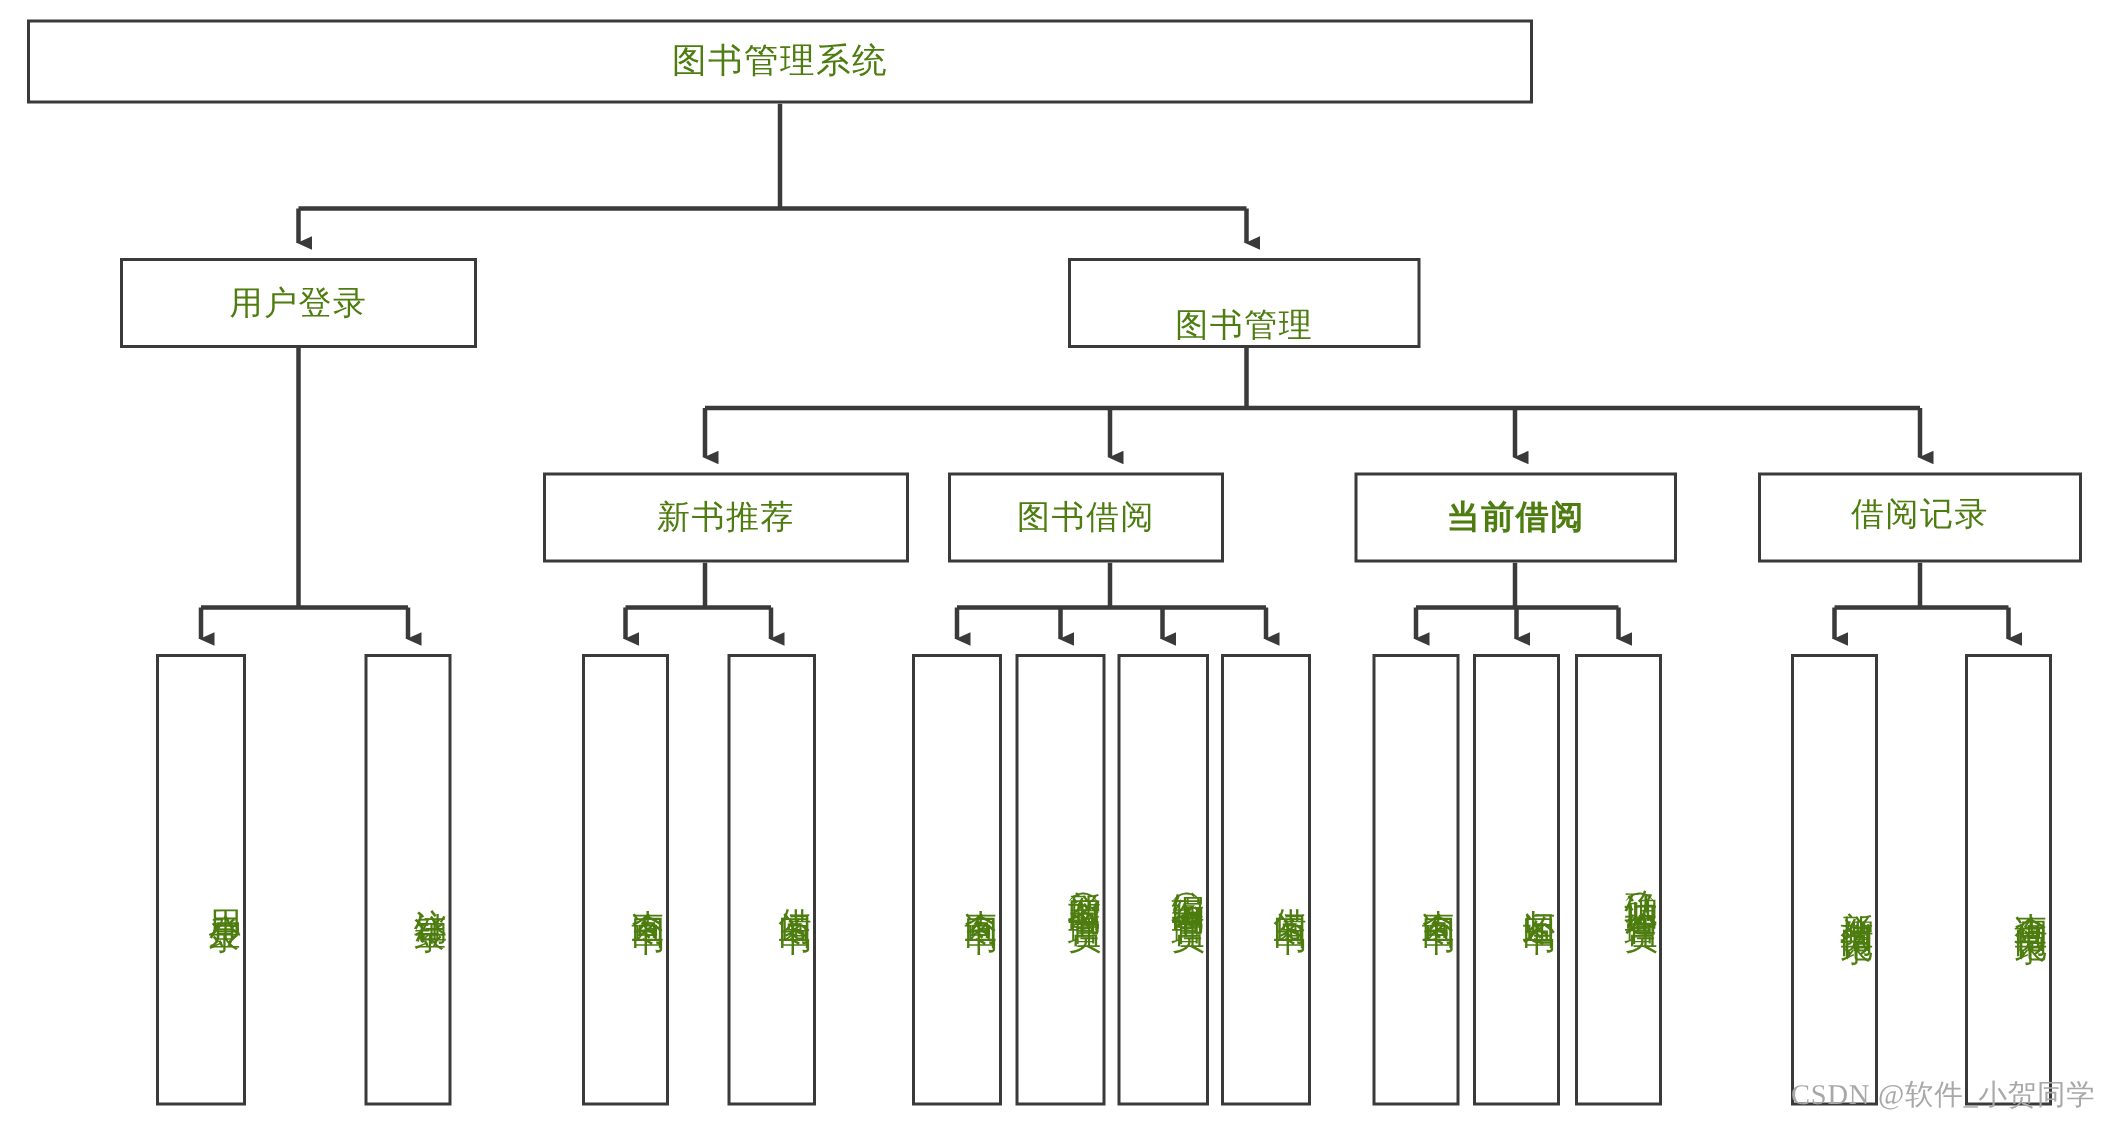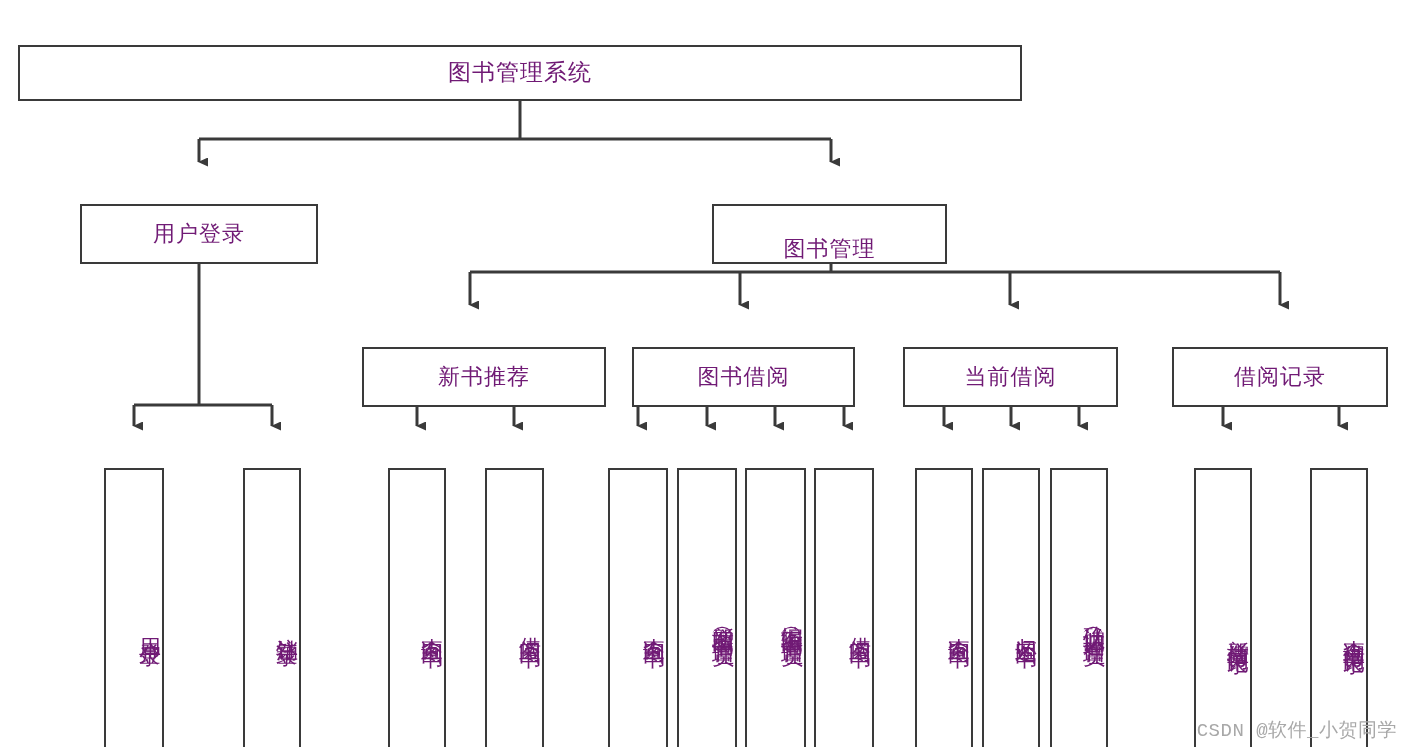--- a/index.html
+++ b/index.html
@@ -19,22 +19,21 @@
     pointer-events:none;
   }
   .node{
     position:absolute;
     box-sizing:border-box;
     background:#ffffff;
     border:2px solid #3a3a3a;
     display:flex;
     align-items:center;
     justify-content:center;
-    color:#701a75;
-    margin-top:32px;
+    color:#4d7c0f;
   }
   .node.horizontal{
     font-size:22px;
     letter-spacing:1px;
     line-height:1.2;
   }
   .node.root-node{font-size:23px;}
   .node.vertical{
     writing-mode:vertical-rl;
     text-orientation:upright;
@@ -51,21 +50,21 @@
   .node-label{
     display:block;
   }
   .watermark{
     position:absolute;
     right:8px;bottom:4px;
     font-size:19px;
     color:#a8a8a8;
     letter-spacing:0.5px;
     white-space:nowrap;
-    font-family:Liberation Mono, monospace;
+    font-family:Liberation Serif, serif;
   }
 </style>
 </head>
 <body>
 
 <div id="diagram-root">
 
   <svg id="connector-layer" viewBox="0 0 1405 747" width="1405" height="747" xmlns="http://www.w3.org/2000/svg">
     <defs>
       <marker id="arrowhead" markerWidth="9" markerHeight="10" refX="4.5" refY="9" orient="auto" markerUnits="userSpaceOnUse">
@@ -124,27 +123,27 @@
   <div class="node horizontal" style="left:80px;top:172px;width:238px;height:60px;">
     <span class="node-label">用户登录</span>
   </div>
   <div class="node horizontal" style="left:712px;top:172px;width:235px;height:60px;align-items:flex-end;">
     <span class="node-label">图书管理</span>
   </div>
 
   <div class="node horizontal" style="left:362px;top:315px;width:244px;height:60px;">
     <span class="node-label">新书推荐</span>
   </div>
-  <div class="node horizontal" style="left:632px;top:315px;width:223px;height:60px;">
+  <div class="node horizontal" style="left:632px;top:315px;width:184px;height:60px;">
     <span class="node-label">图书借阅</span>
   </div>
-  <div class="node horizontal" style="left:903px;top:315px;width:215px;height:60px;">
+  <div class="node horizontal" style="left:903px;top:315px;width:215px;height:60px;font-weight:bold;">
     <span class="node-label">当前借阅</span>
   </div>
-  <div class="node horizontal" style="left:1172px;top:315px;width:216px;height:60px;">
+  <div class="node horizontal" style="left:1172px;top:315px;width:216px;height:60px;font-family:Liberation Mono, monospace;">
     <span class="node-label">借阅记录</span>
   </div>
 
   <div class="node vertical" style="left:104px;top:436px;width:60px;height:301px;">
     <span class="node-label">用户登录</span>
   </div>
   <div class="node vertical" style="left:243px;top:436px;width:58px;height:301px;">
     <span class="node-label">注销登录</span>
   </div>
   <div class="node vertical" style="left:388px;top:436px;width:58px;height:301px;">

